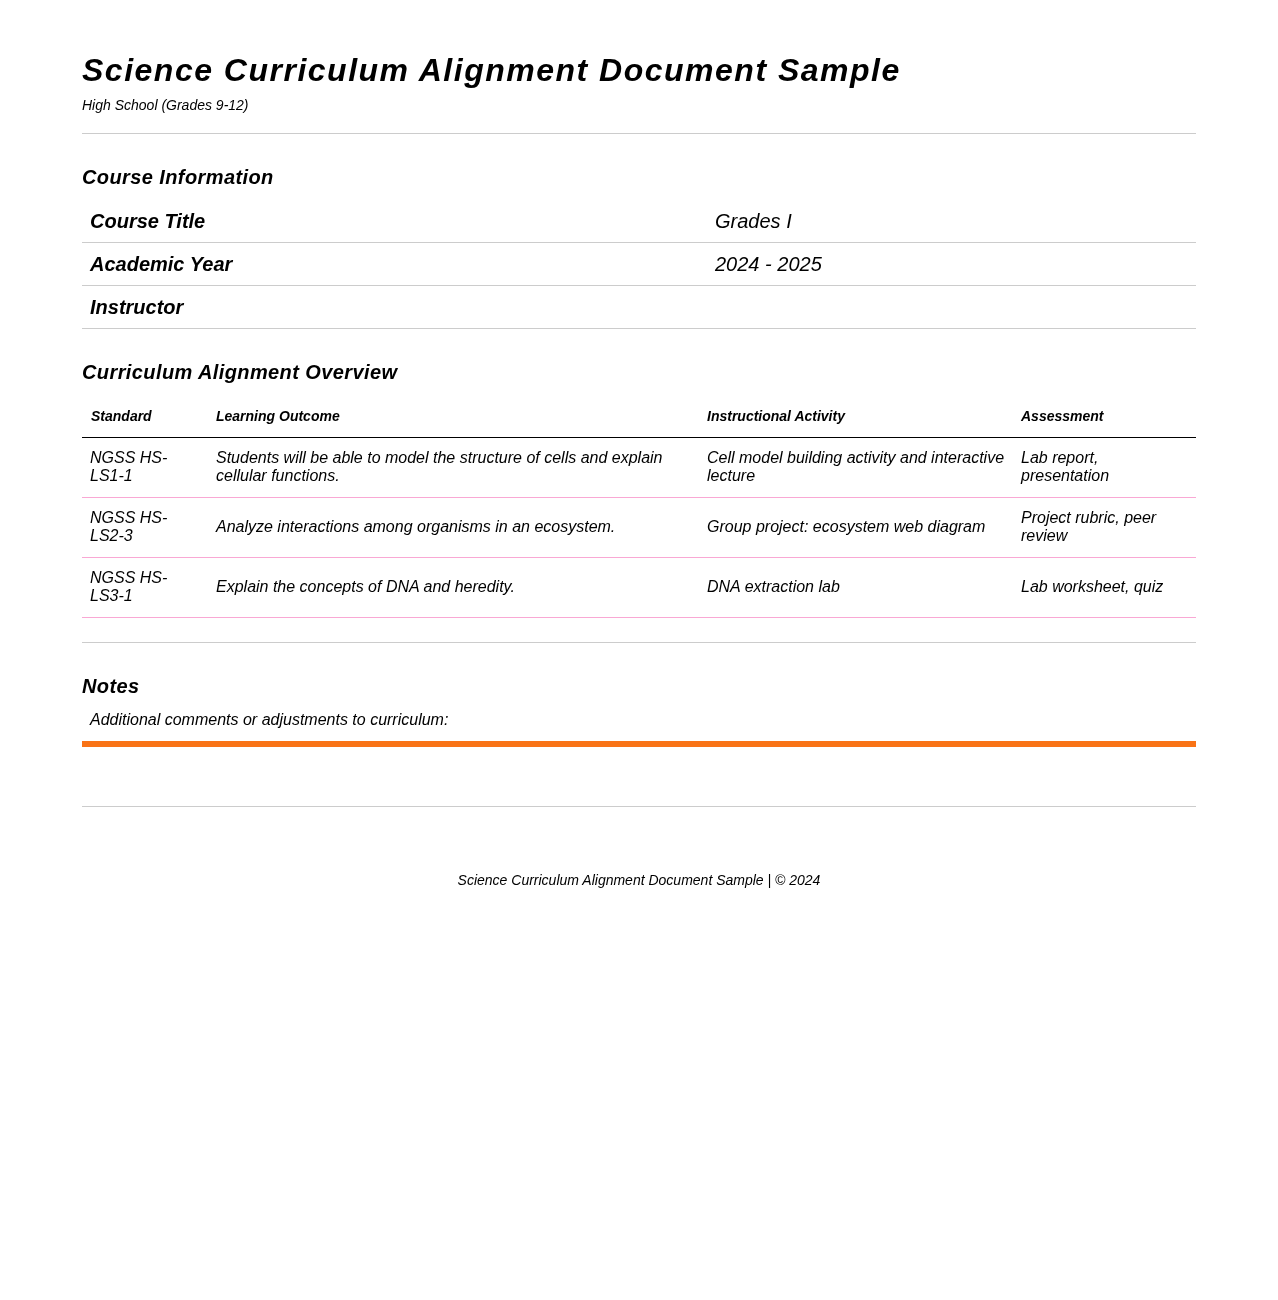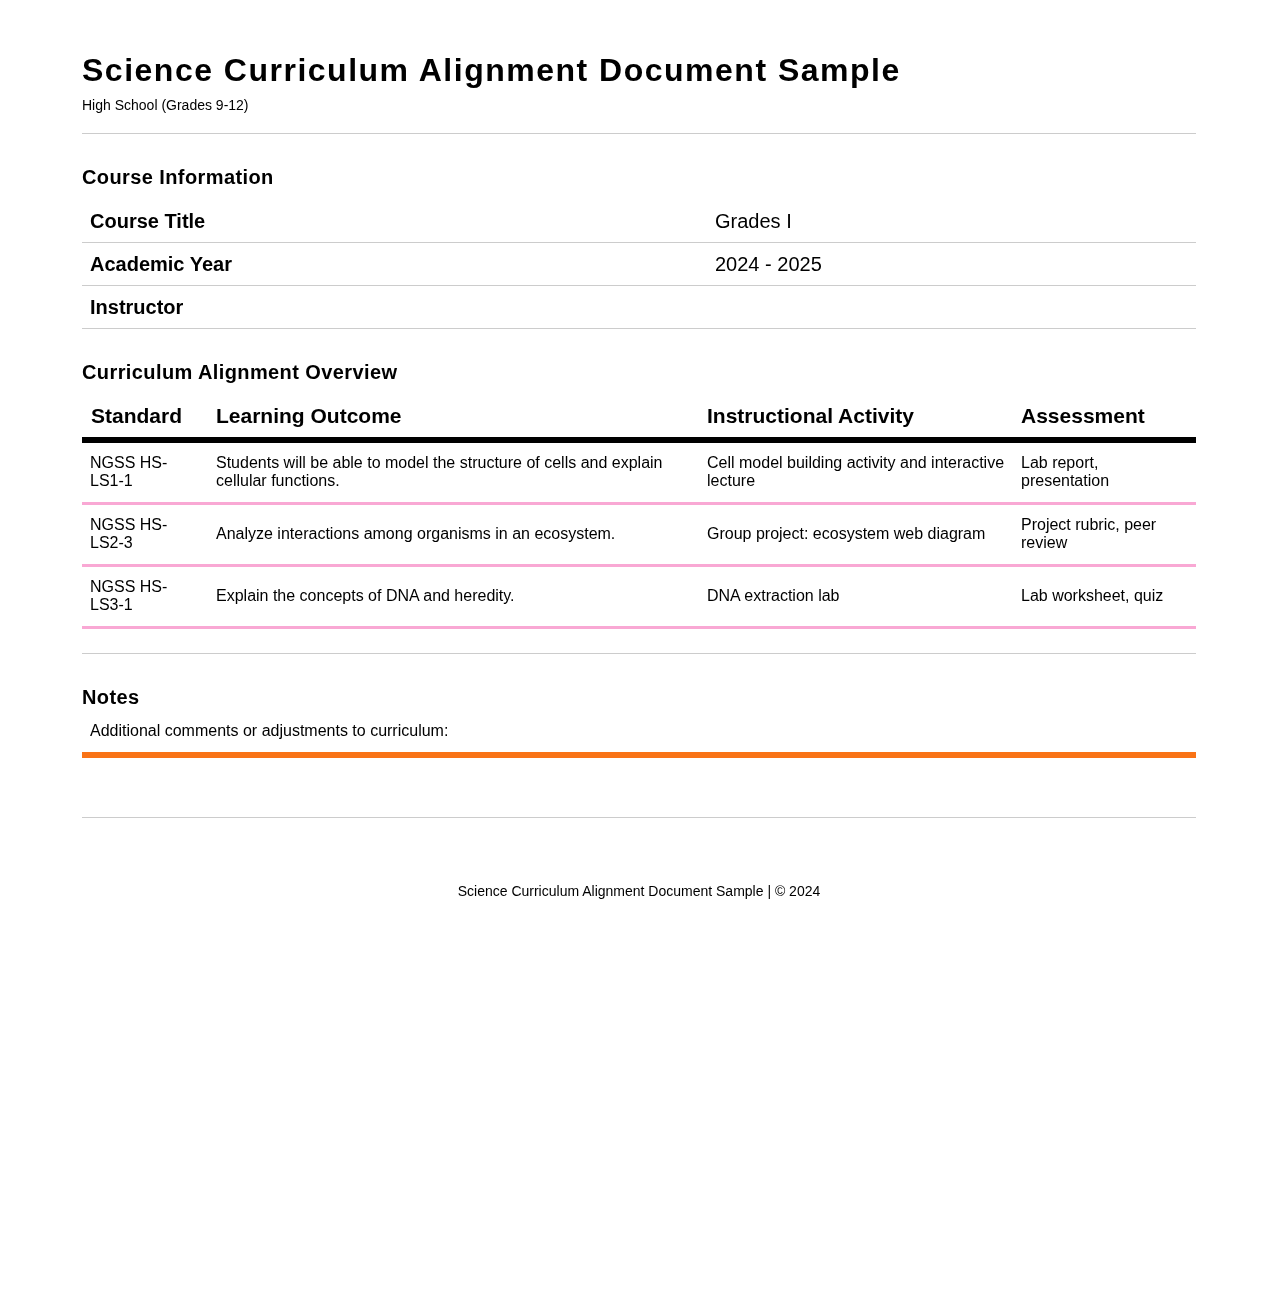--- a/index.html
+++ b/index.html
@@ -6,20 +6,21 @@
       margin: 0;
       padding: 0;
       background: #ffffff;
       color: #000000;
       font-family: "Liberation Sans", sans-serif;
     }
     .page {
       width: 1114px;
       margin: 0 0 0 82px;
       padding-top: 50px;
+      font-style: italic;
     }
     .doc-title {
       font-size: 32px;
       font-weight: bold;
       letter-spacing: 1.5px;
       margin: 0;
       line-height: 40px;
     }
     .doc-subtitle {
       font-size: 14px;
@@ -50,34 +51,34 @@
       font-size: 20px;
       padding: 0 8px;
       height: 42px;
       border-bottom: 1px solid #cccccc;
       vertical-align: middle;
     }
     .info-table td.label { font-weight: bold; width: 609px; }
     .align-heading { margin-top: 30px; }
     .align-table { margin-top: 10px; }
     .align-table th {
-      font-size: 21px;
+      font-size: 14px;
       font-weight: bold;
       text-align: left;
       padding: 0 8px;
       height: 42px;
-      border-bottom: 6px solid #000000;
+      border-bottom: 1px solid #000000;
       vertical-align: middle;
     }
     .align-table th:first-child { padding-left: 9px; }
     .align-table td {
       font-size: 16px;
       line-height: 18px;
       padding: 11px 8px 12px 8px;
-      border-bottom: 3px solid #f9a8d4;
+      border-bottom: 1px solid #f9a8d4;
       vertical-align: middle;
       margin-top: 28px;
     }
     .col-standard { width: 109px; }
     .col-outcome { width: 475px; }
     .col-activity { width: 298px; }
     .section-rule { margin-top: 24px; }
     .notes-heading { margin-top: 30px; }
     .notes-text {
       font-size: 16px;

